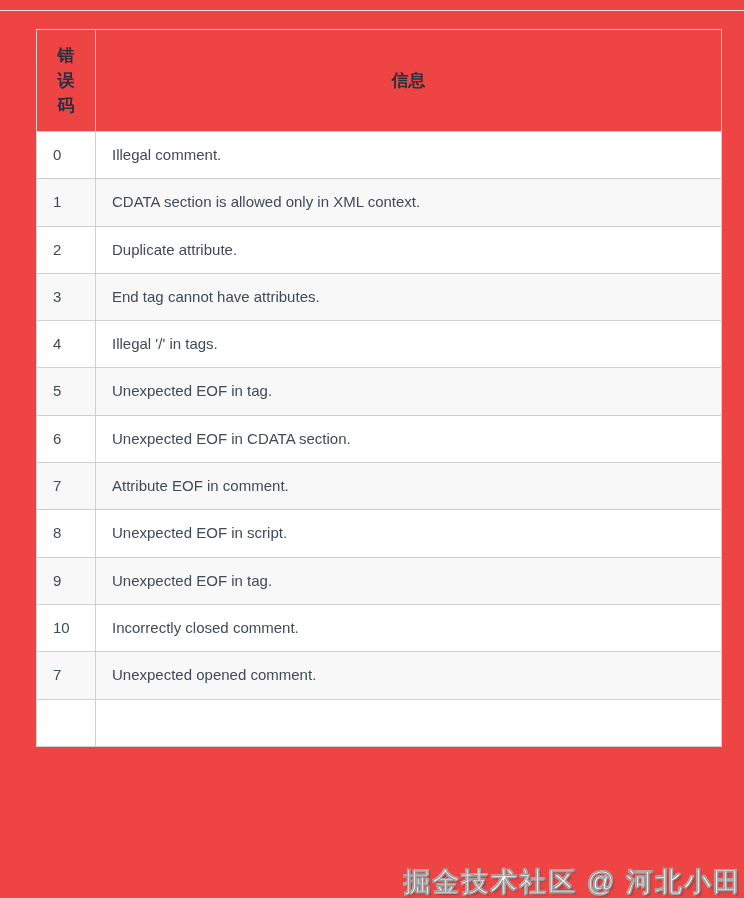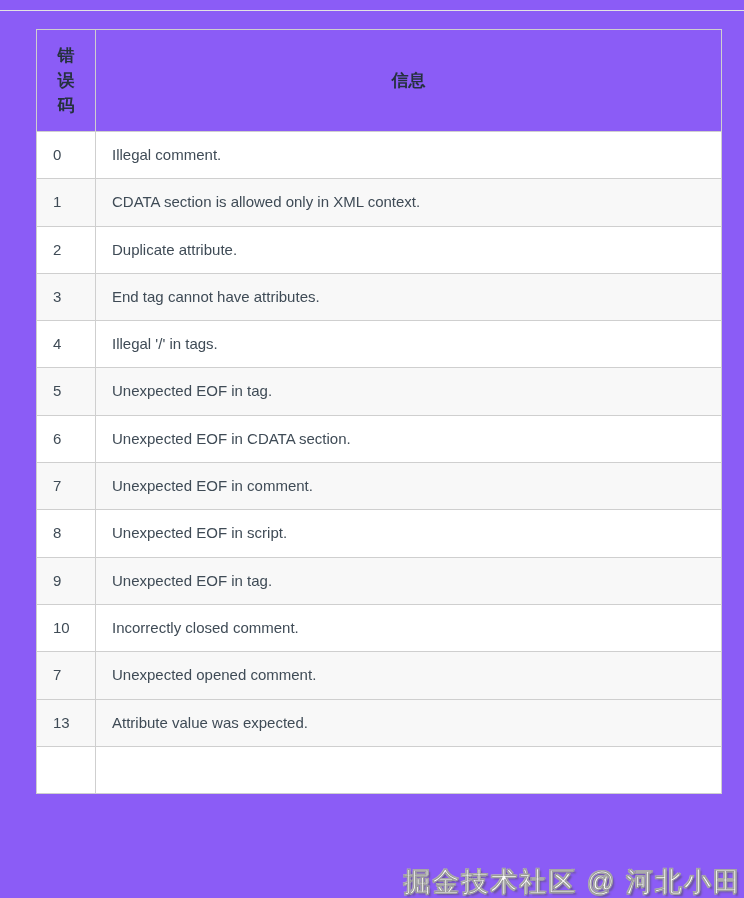--- a/index.html
+++ b/index.html
@@ -7,21 +7,21 @@
     width: 744px;
     height: 898px;
     background: #ffffff;
     overflow: hidden;
     font-family: "Liberation Sans", "DejaVu Sans", sans-serif;
   }
   .page {
     position: relative;
     width: 744px;
     height: 898px;
-    background: #8b5cf6;
+    background: #ef4444;
   }
   .top-divider {
     position: absolute;
     top: 10px;
     left: 0;
     width: 744px;
     height: 1px;
     background: #e3e3e3;
   }
   table.error-table {
@@ -117,42 +117,38 @@
         <tr class="stripe">
           <td>5</td>
           <td>Unexpected EOF in tag.</td>
         </tr>
         <tr>
           <td>6</td>
           <td>Unexpected EOF in CDATA section.</td>
         </tr>
         <tr class="stripe">
           <td>7</td>
-          <td>Unexpected EOF in comment.</td>
+          <td>Attribute EOF in comment.</td>
         </tr>
         <tr>
           <td>8</td>
           <td>Unexpected EOF in script.</td>
         </tr>
         <tr class="stripe">
           <td>9</td>
           <td>Unexpected EOF in tag.</td>
         </tr>
         <tr>
           <td>10</td>
           <td>Incorrectly closed comment.</td>
         </tr>
         <tr class="stripe">
           <td>7</td>
           <td>Unexpected opened comment.</td>
         </tr>
-        <tr class="stripe">
-          <td>13</td>
-          <td>Attribute value was expected.</td>
-        </tr>
         <tr>
           <td>&nbsp;</td>
           <td>&nbsp;</td>
         </tr>
       </tbody>
   </table>
 
   <div class="watermark">掘金技术社区 @ 河北小田</div>
 
 </div>

